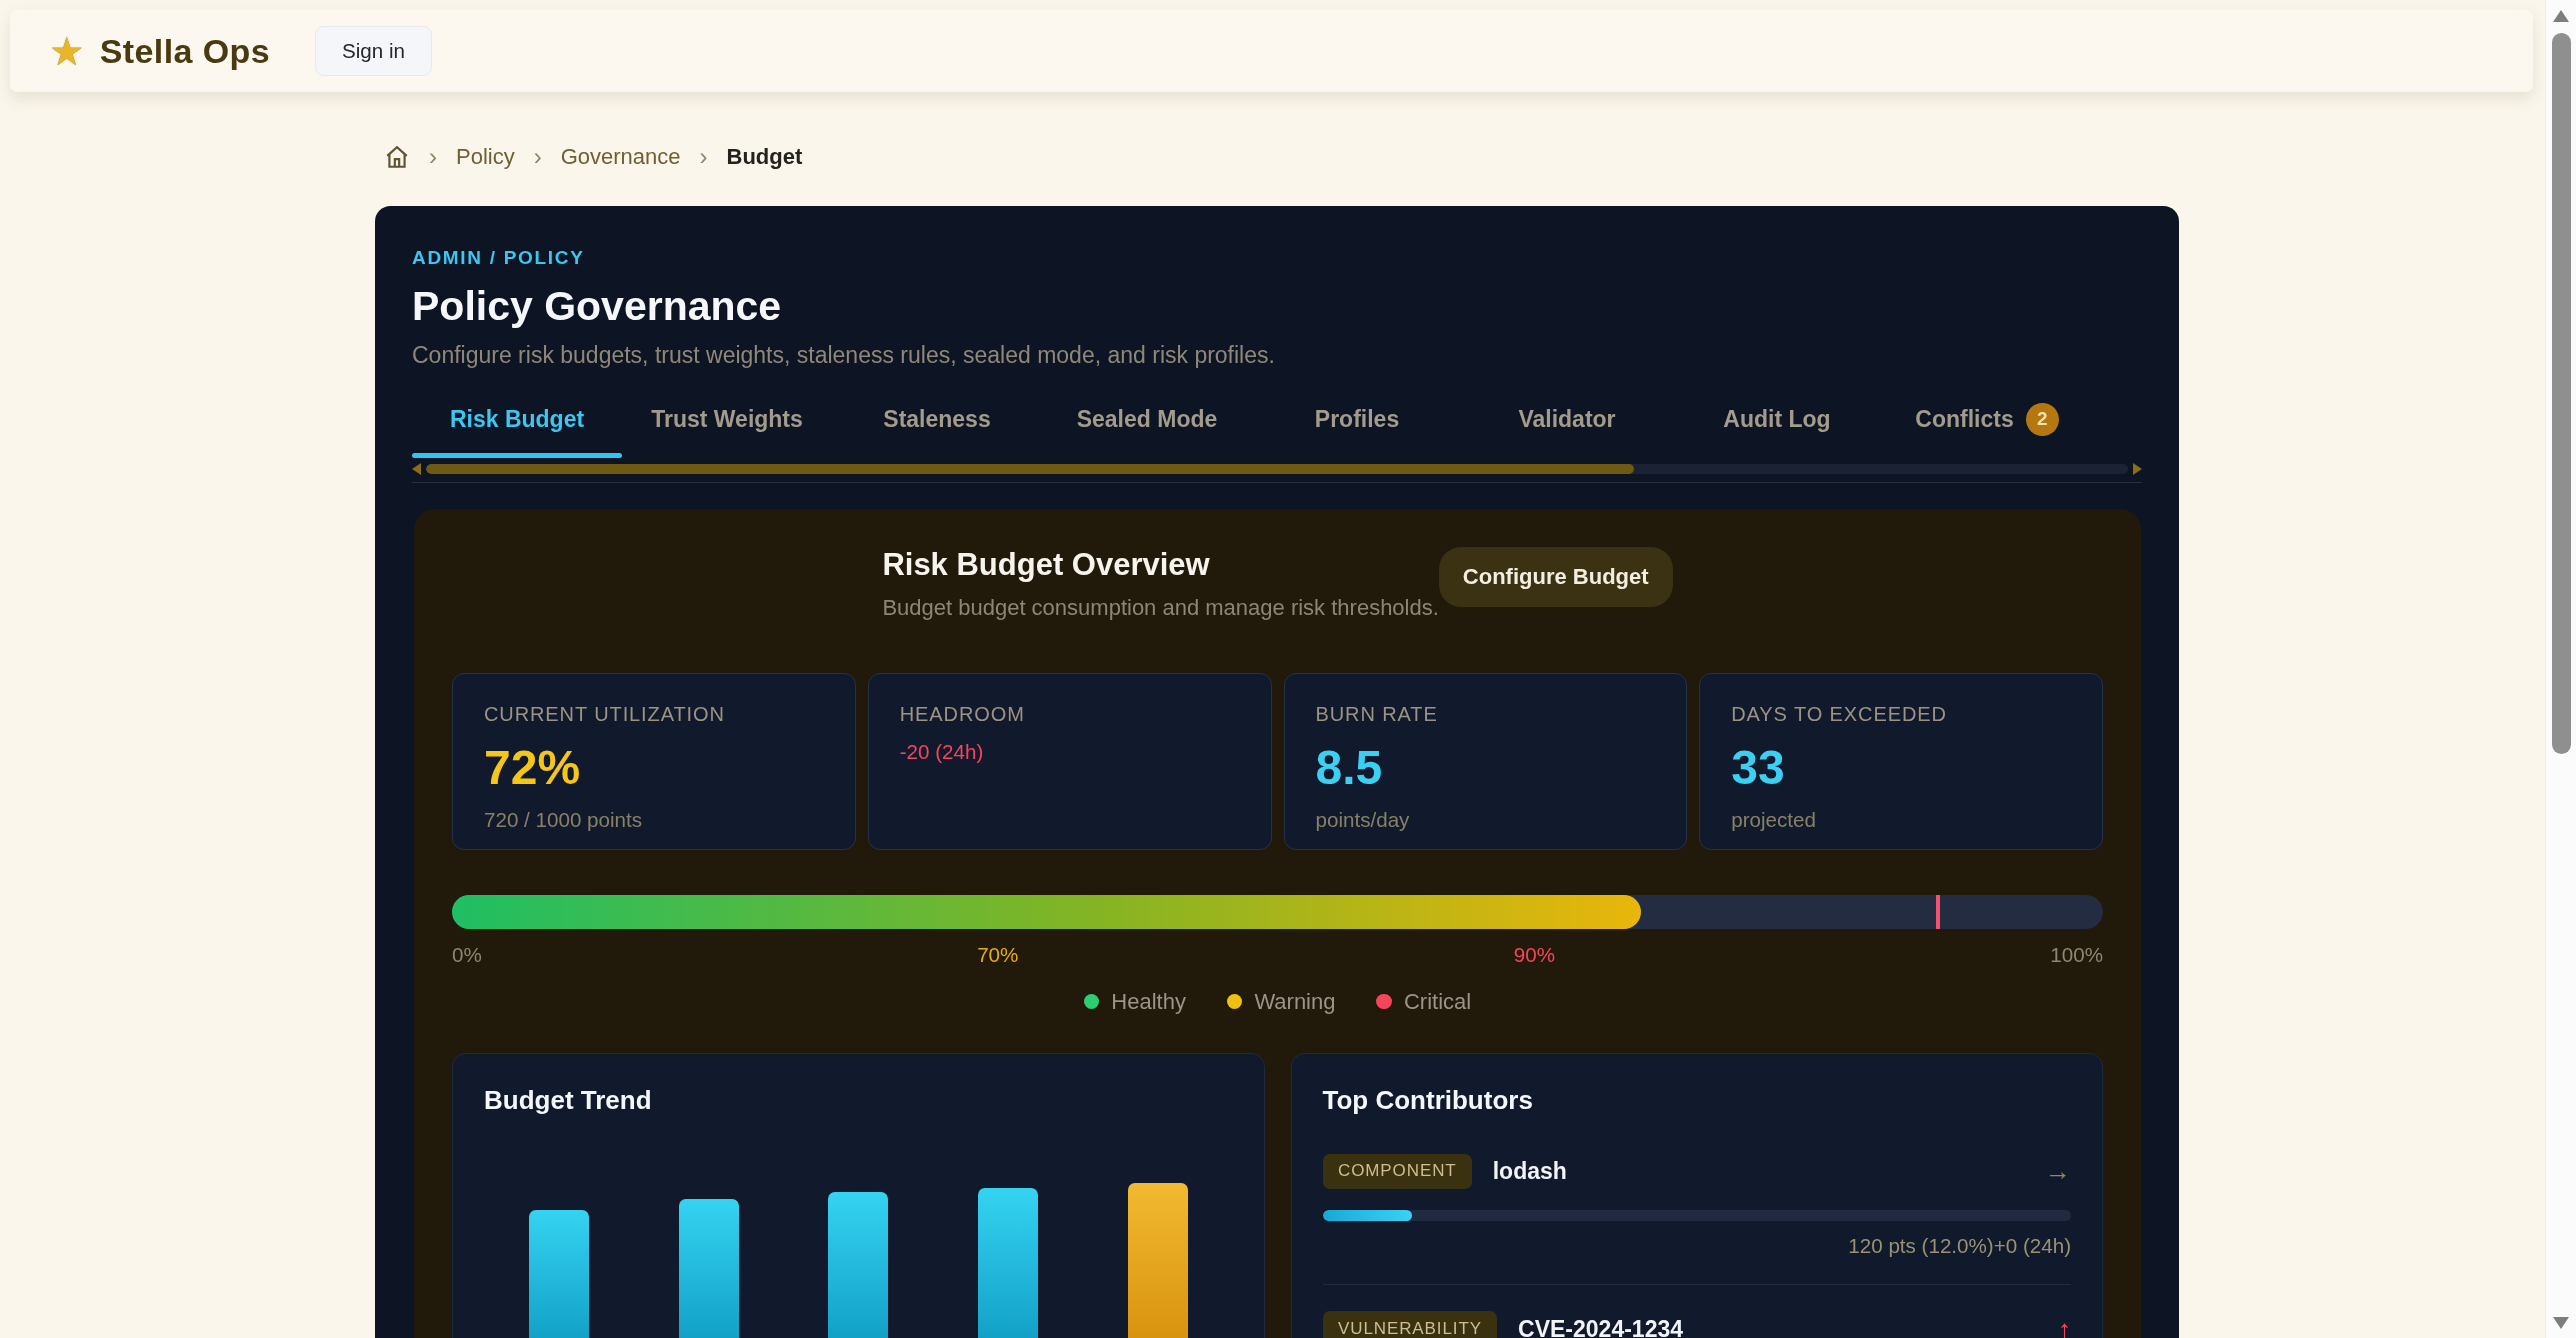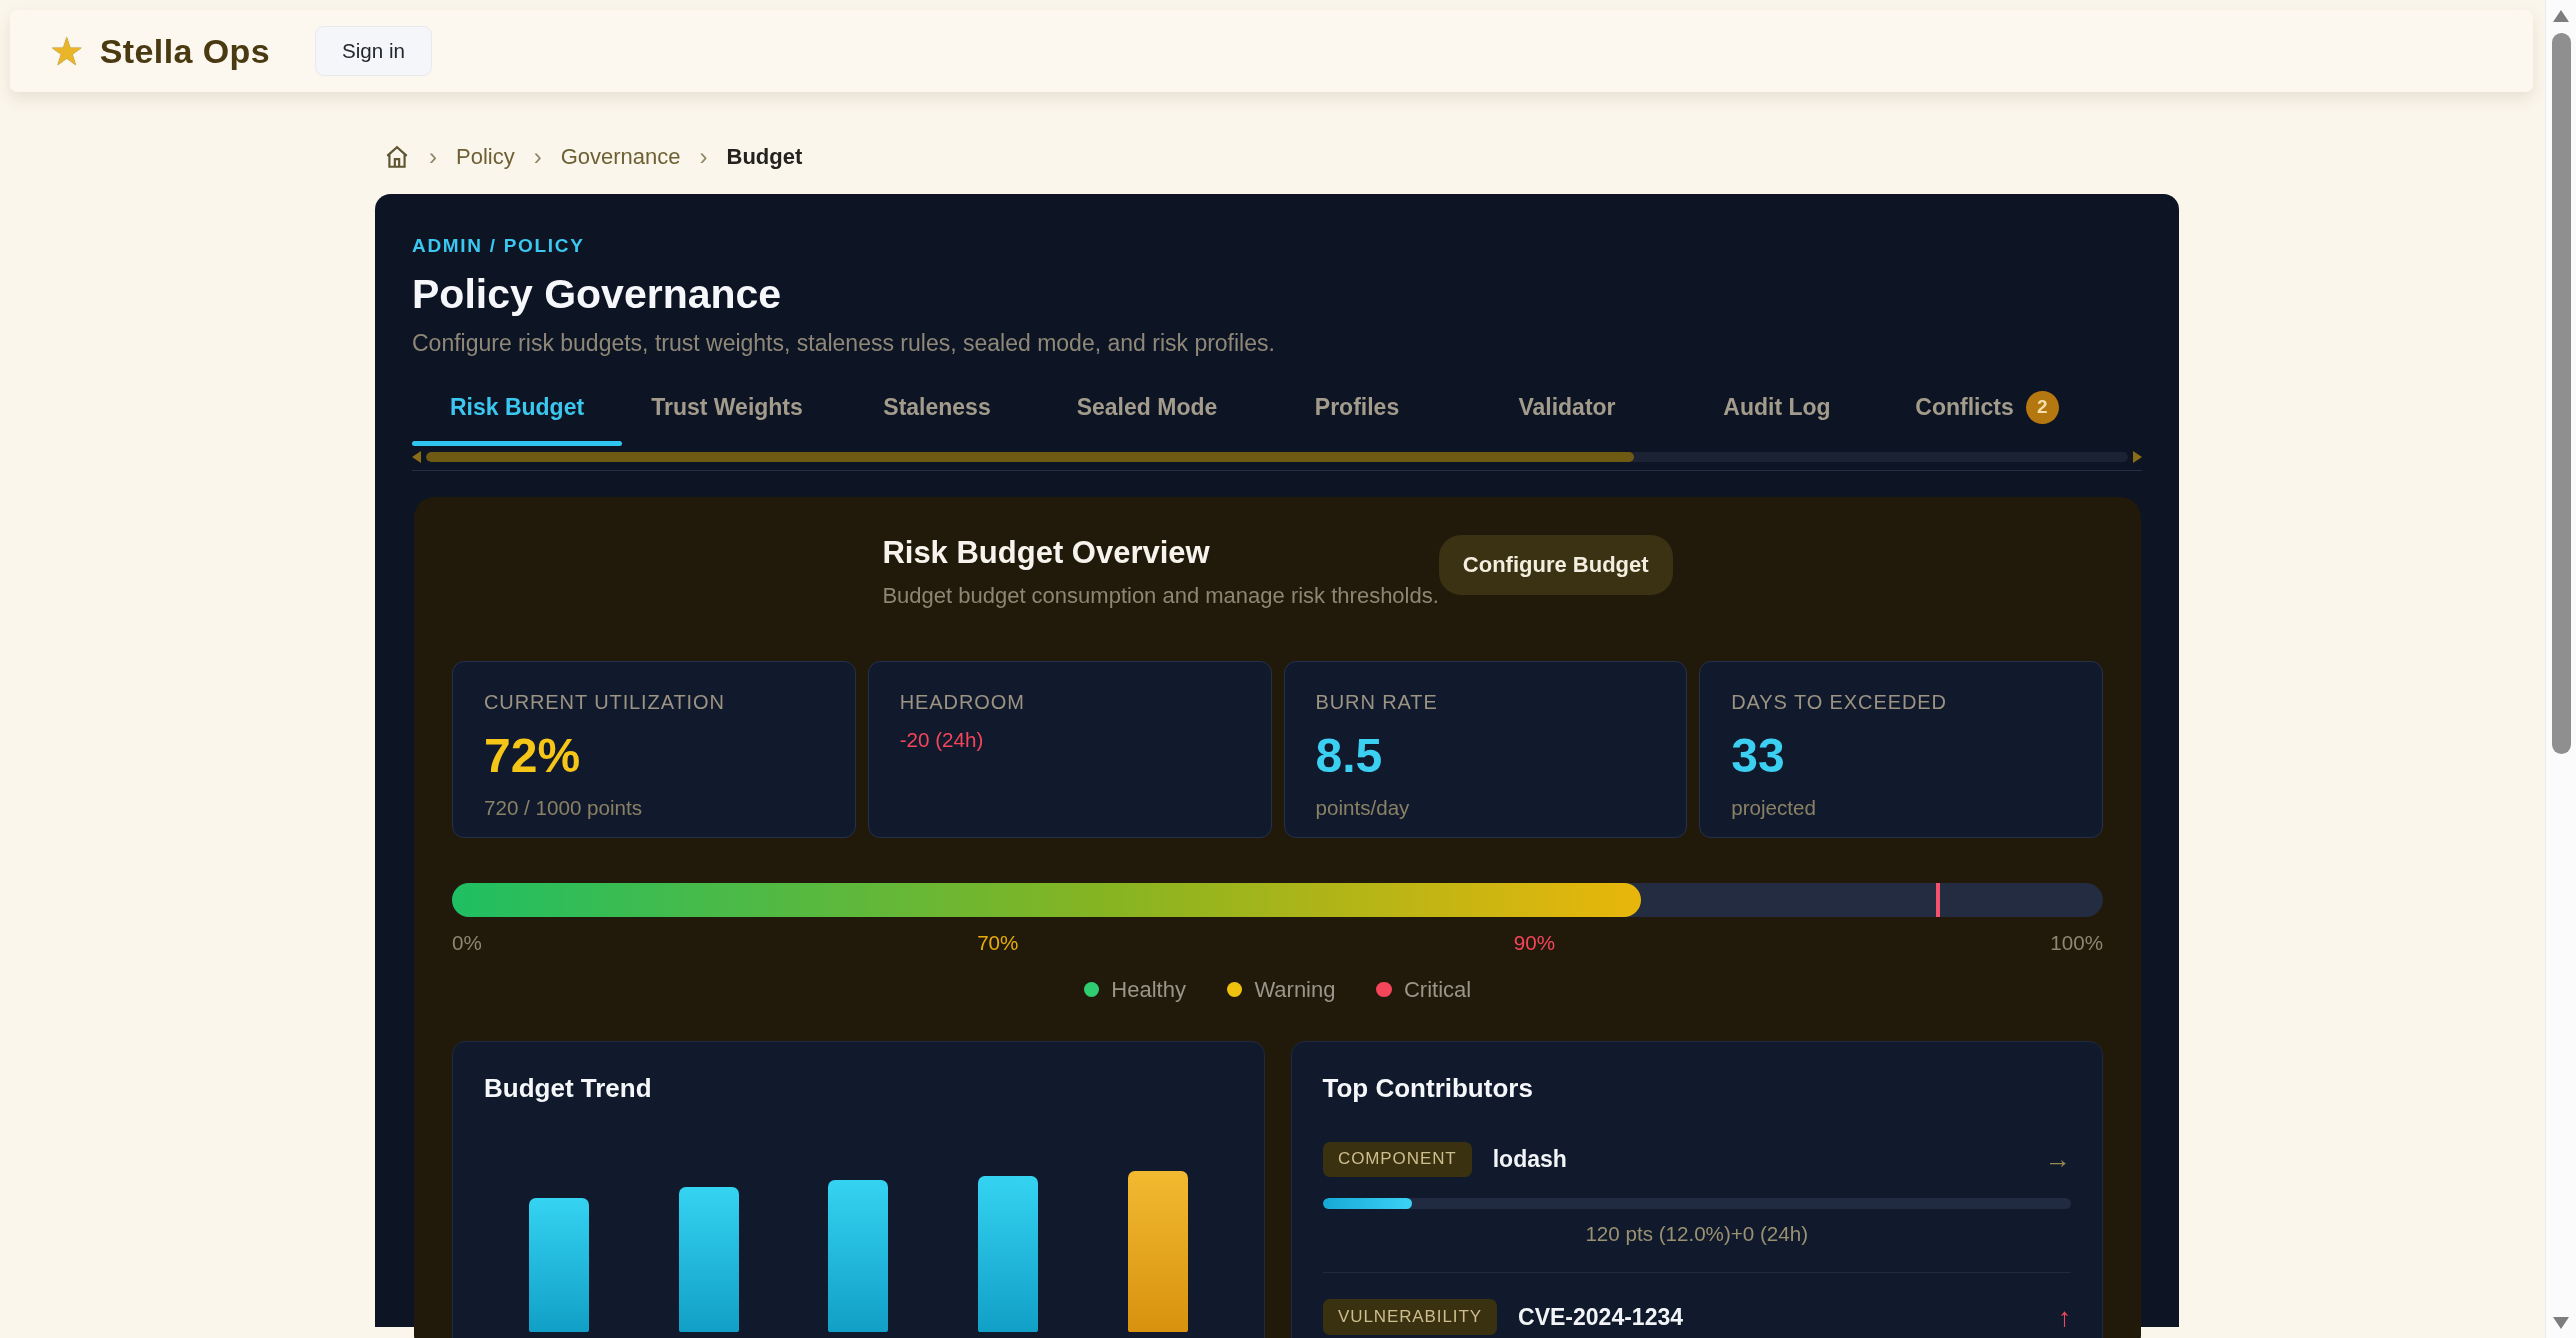--- a/index.html
+++ b/index.html
@@ -24,21 +24,21 @@
             padding:12px 26px; font-size:20.6px; color:#23272e; cursor:pointer; }
 
   
   .breadcrumb { position:absolute; left:384px; top:143px; display:flex; align-items:center; gap:19px; font-size:22px; }
   .breadcrumb .link { color:#6e6034; cursor:pointer; }
   .breadcrumb .sep { color:#8f8668; font-size:24px; }
   .breadcrumb .current { color:#23221e; font-weight:700; }
   .home-ic { width:26px; height:26px; stroke:#5e5433; fill:none; stroke-width:2; }
 
   
-  .panel { position:absolute; left:375px; top:194px; width:1804px; height:1133px;
+  .panel { position:absolute; left:375px; top:206px; width:1804px; height:1133px;
            background:#0d1423; border-radius:15.5px 15.5px 0 0; color:#e8e8e8; }
   .panel-head { padding:41px 37px 0 37px; }
   .eyebrow { font-size:19px; font-weight:800; letter-spacing:1.7px; color:#3bc7f0; }
   .page-title { margin-top:13.7px; font-size:41px; font-weight:800; color:#f5f7fa; }
   .page-sub { margin-top:12px; font-size:23px; color:#8f8878; }
 
   
   .tabs { margin:34px 37px 0 37px; display:flex; gap:0; white-space:nowrap; overflow:hidden; }
   .tab { padding:0 24px 22px 24px; font-size:23px; font-weight:600; color:#a39c8c; cursor:pointer;
          position:relative; display:flex; align-items:center; gap:12px; min-width:210px; justify-content:center; }
@@ -86,21 +86,21 @@
   .bar.amber { background:linear-gradient(180deg,#f2ba30,#d8920e); }
 
   
   .rows { margin-top:38px; }
   .crow-head { display:flex; align-items:center; }
   .cbadge { background:#3a3110; color:#cdbe8e; font-size:17px; letter-spacing:0.9px; padding:7.7px 15.5px; border-radius:6.9px; }
   .cname { margin-left:20.6px; font-size:23px; font-weight:600; color:#f2f4f7; }
   .caction { margin-left:auto; font-size:26px; cursor:pointer; }
   .ctrack { margin-top:20.6px; height:11px; background:#202a40; border-radius:6px; overflow:hidden; }
   .cfill { height:11px; border-radius:6px; background:linear-gradient(90deg,#17a9d6,#3bd2f5); }
-  .cstats { margin-top:13.7px; display:flex; justify-content:center; font-size:20.6px; color:#9a9171; }
+  .cstats { margin-top:13.7px; display:flex; justify-content:flex-end; font-size:20.6px; color:#9a9171; }
   .cdivider { margin:26px 0; border-top:0.9px solid #222b3e; }
 </style>
 </head>
 <body>
 
 <div class="page">
 
   <div class="topbar">
     <span class="logo-star">★</span>
     <span class="brand">Stella Ops</span>

